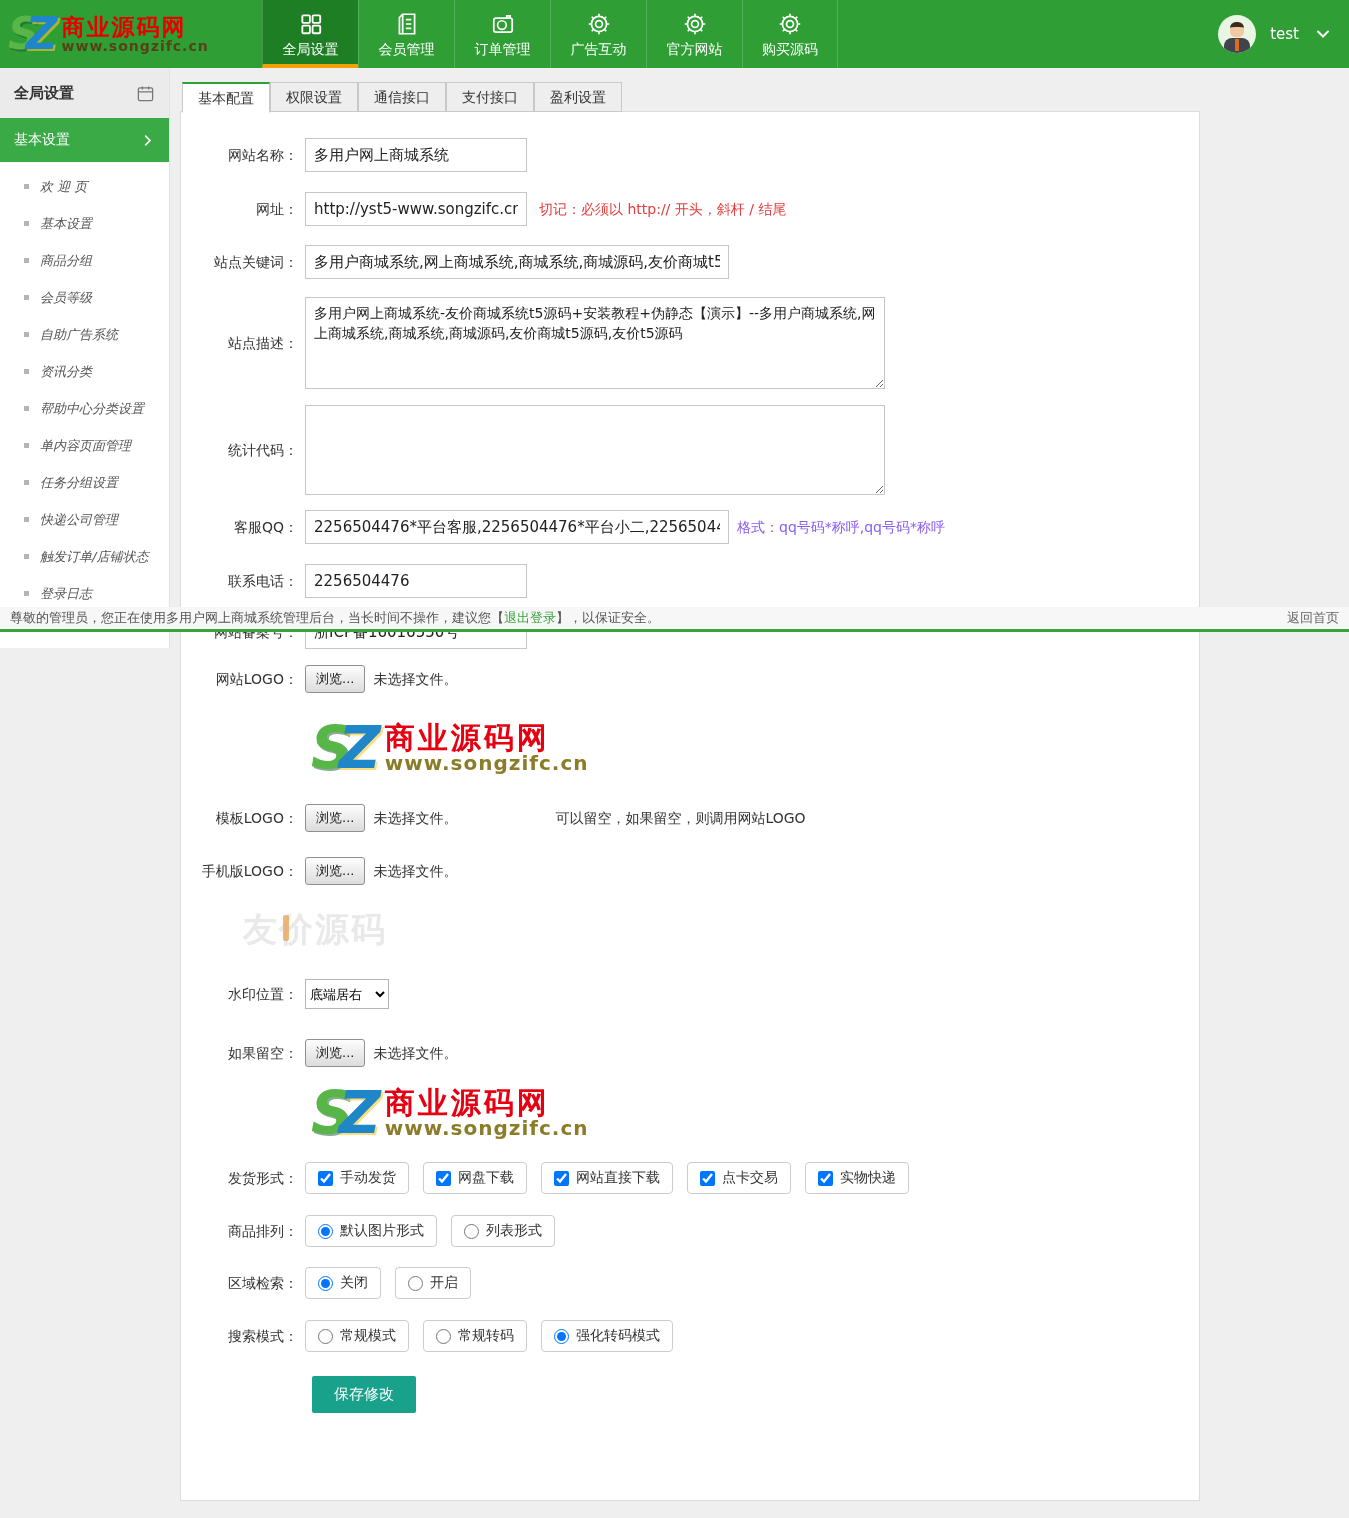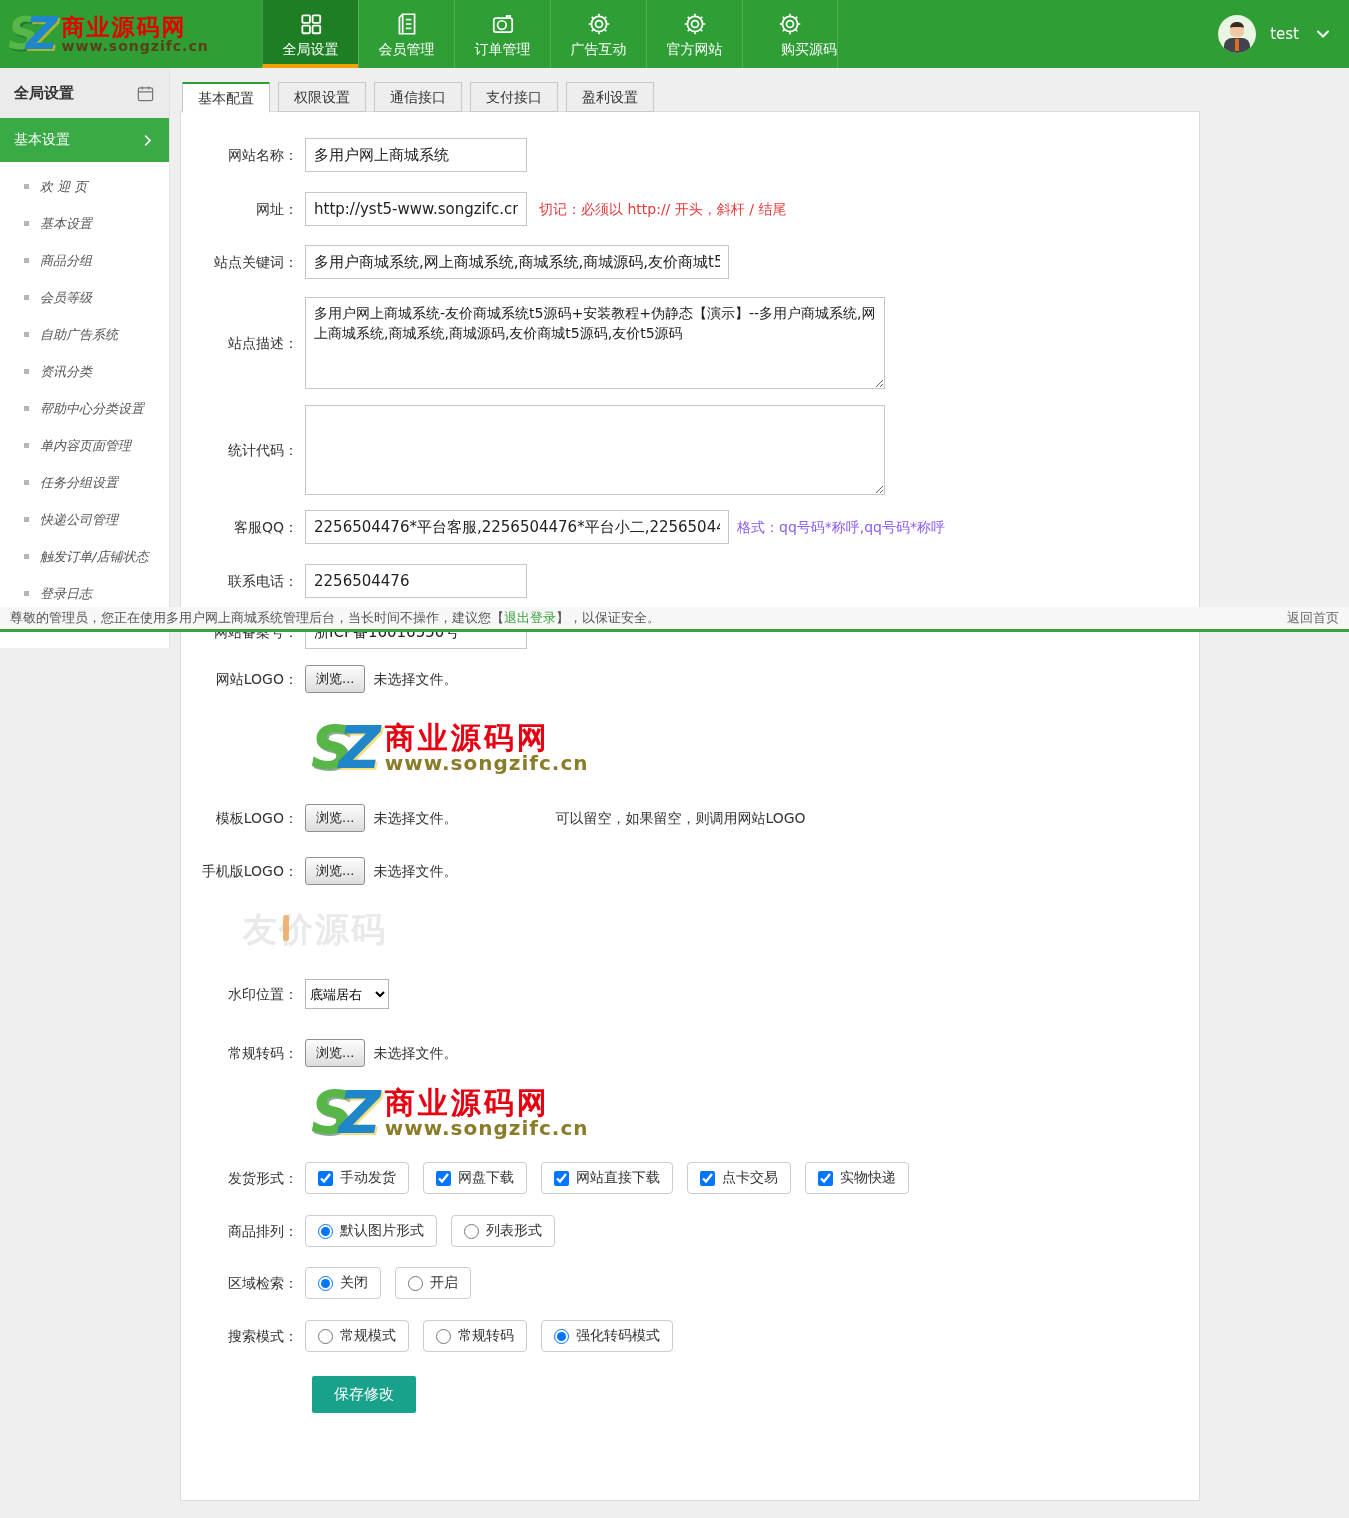--- a/index.html
+++ b/index.html
@@ -11,42 +11,42 @@
   .logo { width:262px; height:68px; display:flex; align-items:center; padding-left:8px; }
   .sz-mark { position:relative; font-style:italic; font-weight:bold; line-height:1; }
   .logo .sz-mark { font-size:44px; }
   .sz-s { color:#58b547; text-shadow:2px 2px 0 rgba(20,90,40,.5); }
   .sz-z { color:#1f86c9; margin-left:-14px; text-shadow:2px 2px 0 rgba(250,200,40,.6); }
   .logo-text { margin-left:4px; display:flex; flex-direction:column; line-height:1.05; }
   .logo-name { color:#e60000; font-size:23px; font-weight:bold; letter-spacing:2px; }
   .logo-site { color:#5e3212; opacity:.85; font-size:14px; font-weight:bold; letter-spacing:1px; }
   .nav { display:flex; height:68px; }
   .nav-item { width:96px; height:68px; color:#fff; font-size:14px; text-align:center; padding-top:9px; cursor:pointer; border-left:1px solid rgba(255,255,255,.18); }
-  .nav-item:last-child { border-right:1px solid rgba(255,255,255,.18);text-align:right; }
+  .nav-item:last-child { border-right:1px solid rgba(255,255,255,.18); }
   .nav-item .ico { height:30px; display:flex; align-items:center; justify-content:center; }
   .nav-item .nav-label { display:block; margin-top:2px; }
   .nav-item.active { background:#1e7e23; border-bottom:4px solid #f0a202; }
   .userbox { position:absolute; right:16px; top:0; height:68px; display:flex; align-items:center; gap:14px; }
   .avatar { width:38px; height:38px; border-radius:50%; background:#e9f6e4; position:relative; overflow:hidden; }
   .av-head { position:absolute; left:12px; top:7px; width:14px; height:15px; background:#f0c9a2; border-radius:6px 6px 5px 5px; border-top:5px solid #3a2b22; }
   .av-body { position:absolute; left:6px; top:23px; width:26px; height:16px; background:#41444c; border-radius:8px 8px 0 0; }
   .av-tie { position:absolute; left:17px; top:24px; width:4px; height:12px; background:#e06a1f; }
   .user-name { color:#fff; font-size:15px; }
 
   
   .sidebar { position:absolute; top:68px; left:0; width:170px; height:580px; background:#fff; border-right:1px solid #e2e2e2; z-index:4; }
   .sb-head { height:50px; background:#ebebeb; display:flex; align-items:center; justify-content:space-between; padding:0 14px; color:#333; font-size:15px; font-weight:bold; }
   .sb-group { height:44px; background:#3aaa46; color:#fff; font-size:14px; display:flex; align-items:center; justify-content:space-between; padding:0 14px; cursor:pointer; }
   .sb-list { padding-top:6px; }
   .sb-item { height:37px; display:flex; align-items:center; padding-left:24px; color:#555; font-size:13px; cursor:pointer;font-style:italic; }
   .sb-item .bullet { width:5px; height:5px; background:#b5b5b5; margin-right:11px; flex:0 0 auto; }
 
   
   .main { position:absolute; left:180px; top:82px; width:1020px; z-index:1; }
-  .tabs { display:flex; gap:8px; position:relative; z-index:2; padding-left:2px; }
+  .tabs { display:flex; position:relative; z-index:2; padding-left:2px; }
   .tab { width:88px; height:30px; line-height:28px; text-align:center; font-size:14px; color:#333; background:#eeeeee; border:1px solid #c9c9c9; cursor:pointer; }
   .tab.active { background:#fff; border-top:2px solid #2f9e35; border-bottom:1px solid #fff; margin-bottom:-1px; height:31px; }
   .panel { background:#fff; border:1px solid #dcdcdc; margin-top:-1px; padding-top:26px; padding-bottom:40px; min-height:1390px; }
 
   
   .frow { display:flex; align-items:flex-start; }
   .frow.vcenter { align-items:center; }
   .flabel { width:124px; flex:0 0 auto; text-align:right; font-size:14px; color:#333; padding-right:7px; line-height:34px; }
   .tin { border:1px solid #c6c6c6; height:34px; padding:0 8px; font-size:15px; color:#222; font-family:"DejaVu Sans","Liberation Sans",sans-serif; background:#fff; }
   .w222 { width:222px; } .w424 { width:424px; }
@@ -346,21 +346,21 @@
     </div>
 
     <div class="frow vcenter mb30">
       <span class="flabel" style="line-height:30px">水印位置：</span>
       <select class="pos-select">
         <option>底端居右</option>
       </select>
     </div>
 
     <div class="frow vcenter mb10">
-      <span class="flabel" style="line-height:28px">常规转码：</span>
+      <span class="flabel" style="line-height:28px">如果留空：</span>
       <button class="browse-btn">浏览...</button>
       <span class="nofile">未选择文件。</span>
     </div>
 
     <div class="logo-img mb13">
       <div class="sz-mark"><span class="sz-s">S</span><span class="sz-z">Z</span></div>
       <div class="li-text">
         <span class="li-name">商业源码网</span>
         <span class="li-site">www.songzifc.cn</span>
       </div>

